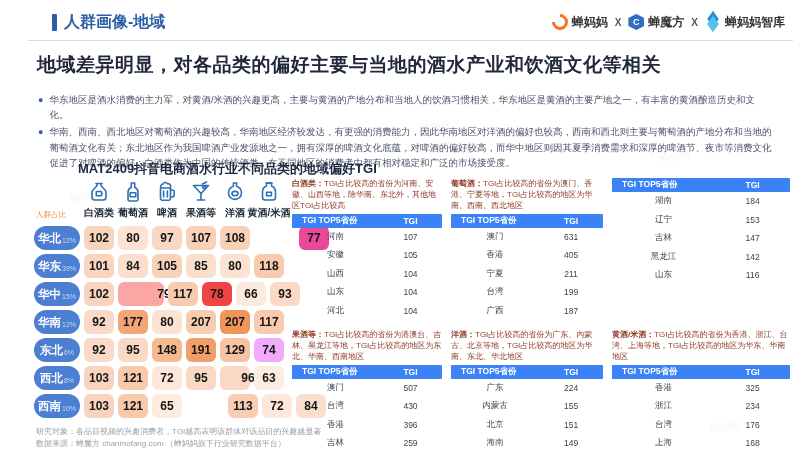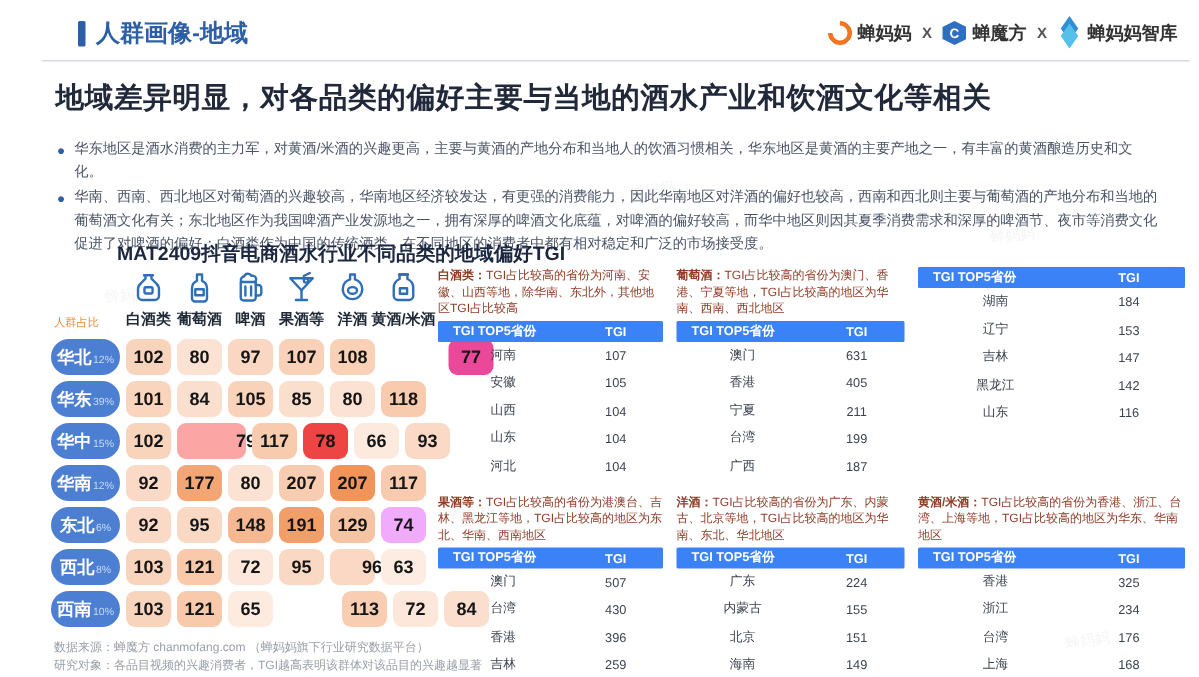--- a/index.html
+++ b/index.html
@@ -412,21 +412,21 @@
         <span class="c2">176</span>
       </div>
       <div class="dt-row">
         <span class="c1">上海</span>
         <span class="c2">168</span>
       </div>
     </div>
   </div>
 
 <div class="footer">
+  <div>研究对象：各品目视频的兴趣消费者，TGI越高表明该群体对该品目的兴趣越显著</div>
   <div>数据来源：蝉魔方 chanmofang.com （蝉妈妈旗下行业研究数据平台）</div>
-  <div>研究对象：各品目视频的兴趣消费者，TGI越高表明该群体对该品目的兴趣越显著</div>
 </div>
 
 <span class="wm" style="left:70px;top:190px">蝉妈妈</span>
 <span class="wm" style="left:420px;top:120px">蝉妈妈</span>
 <span class="wm" style="left:660px;top:150px">蝉妈妈</span>
 <span class="wm" style="left:300px;top:335px">蝉妈妈</span>
 <span class="wm" style="left:710px;top:420px">蝉妈妈</span>
 
 </body></html>

